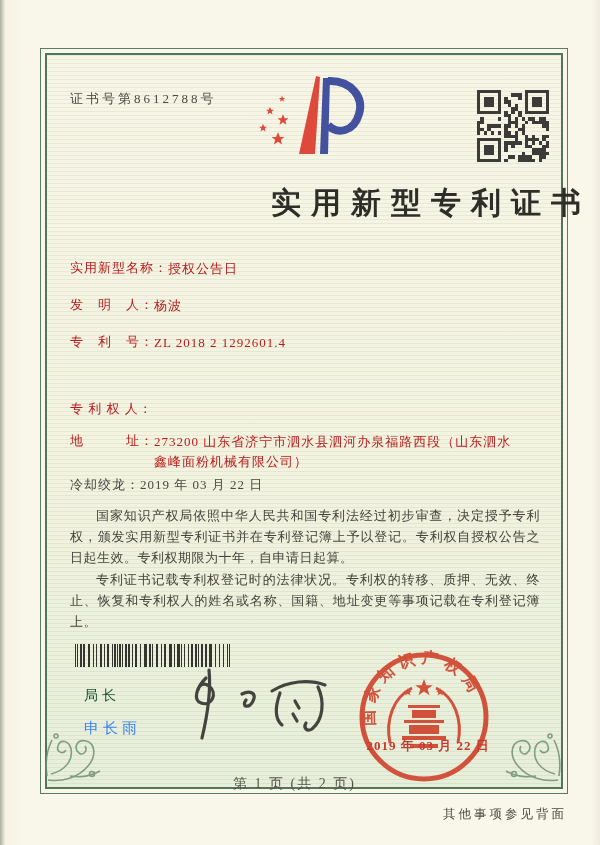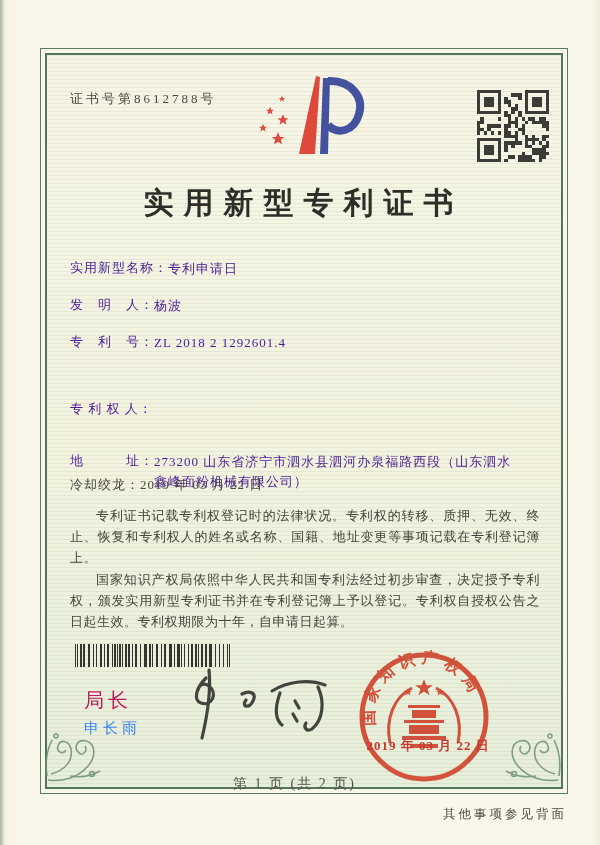--- a/index.html
+++ b/index.html
@@ -14,39 +14,39 @@
   
   .frame-outer{position:absolute;left:40px;top:48px;width:526px;height:744px;
     border:1px solid #5a7c63;}
   .frame-inner{position:absolute;left:4px;top:4px;right:4px;bottom:4px;
     border:2.5px solid #53755c;
     background:
       repeating-linear-gradient(to bottom, rgba(122,158,118,.13) 0 1px, rgba(122,158,118,0) 1px 4px),
       linear-gradient(to bottom,#f8f5e6 0%,#f3f3e0 55%,#e7eed9 100%);}
   
   .cert-no{position:absolute;left:70px;top:90px;font-size:13px;letter-spacing:3px;color:#4c4941;font-family:Liberation Serif, serif;}
-  .title{position:absolute;left:40px;top:183px;width:527px;text-align:center;
-    font-size:30px;font-weight:600;letter-spacing:10px;color:#2f2d28;}
-  .field-row{position:absolute;left:70px;width:472px;font-size:13px;color:#4c1d95;
+  .title{position:absolute;left:40px;top:183px;width:527px;text-align:right;
+    font-size:30px;font-weight:600;letter-spacing:10px;color:#2f2d28;padding-left:24px;}
+  .field-row{position:absolute;left:70px;width:472px;font-size:13px;color:#b91c1c;
     letter-spacing:1px;display:flex;align-items:flex-start;}
   .field-row .lbl{white-space:pre;flex:0 0 auto;}
   .field-row .val{display:inline-block;max-width:368px;line-height:20px;}
   .row-1{top:259px}.row-2{top:296px}.row-3{top:333px}.row-4{top:369px}
-  .row-5{top:400px}.row-6{top:452px}
+  .row-5{top:400px}.row-6{top:432px}
   .grant-row{position:absolute;left:70px;top:476px;width:472px;font-size:13px;
     color:#4b4841;letter-spacing:1px;}
   .grant-no{position:absolute;left:223px;top:0;}
   .paras{position:absolute;left:70px;top:505px;width:470px;font-size:13px;
     line-height:21px;color:#45433c;text-align:justify;letter-spacing:.5px;}
   .paras p{margin:0 0 1px 0;text-indent:2em;}
   
   .barcode{position:absolute;left:75px;top:644px;width:158px;height:23px;}
   .qr{position:absolute;left:477px;top:90px;width:72px;height:72px;}
   
-  .sig-title{position:absolute;left:84px;top:687px;font-size:20px;letter-spacing:4px;color:#be185d;
+  .sig-title{position:absolute;left:84px;top:687px;font-size:14px;letter-spacing:4px;color:#14532d;
     font-family:"Liberation Sans","DejaVu Sans",sans-serif;}
   .sig-name{position:absolute;left:84px;top:719px;font-size:15px;letter-spacing:4px;color:#3b82f6;
     font-family:"Liberation Sans","DejaVu Sans",sans-serif;}
   .signature{position:absolute;left:168px;top:662px;}
   
   .seal{position:absolute;left:352px;top:645px;}
   .seal-date{position:absolute;left:358px;top:737px;width:140px;text-align:center;
     font-size:13px;letter-spacing:1px;color:#c93a2e;font-weight:600;}
   
   .page-info{position:absolute;left:31px;top:775px;width:527px;text-align:center;
@@ -302,21 +302,21 @@
       <rect x="14" y="20" width="1" height="1" fill="#3c3b38"></rect>
       <rect x="15" y="20" width="1" height="1" fill="#3c3b38"></rect>
       <rect x="16" y="20" width="1" height="1" fill="#3c3b38"></rect>
       <rect x="18" y="20" width="1" height="1" fill="#3c3b38"></rect>
     </svg>
 
   <div class="title">实用新型专利证书</div>
 
   <div class="field-row row-1">
     <span class="lbl">实用新型名称：</span>
-    <span class="val">专利申请日</span>
+    <span class="val">授权公告日</span>
   </div>
   <div class="field-row row-2">
     <span class="lbl">发　明　人：</span>
     <span class="val">杨波</span>
   </div>
   <div class="field-row row-3">
     <span class="lbl">专　利　号：</span>
     <span class="val">ZL 2018 2 1292601.4</span>
   </div>
   <div class="field-row row-5">
@@ -325,22 +325,22 @@
   <div class="field-row row-6">
     <span class="lbl">地　　　址：</span>
     <span class="val">273200 山东省济宁市泗水县泗河办泉福路西段（山东泗水鑫峰面粉机械有限公司）</span>
   </div>
 
   <div class="grant-row">
     <span>冷却绞龙：</span><span>2019 年 03 月 22 日</span>
   </div>
 
   <div class="paras">
+    <p>国家知识产权局依照中华人民共和国专利法经过初步审查，决定授予专利权，颁发实用新型专利证书并在专利登记簿上予以登记。专利权自授权公告之日起生效。专利权期限为十年，自申请日起算。</p>
     <p>专利证书记载专利权登记时的法律状况。专利权的转移、质押、无效、终止、恢复和专利权人的姓名或名称、国籍、地址变更等事项记载在专利登记簿上。</p>
-    <p>国家知识产权局依照中华人民共和国专利法经过初步审查，决定授予专利权，颁发实用新型专利证书并在专利登记簿上予以登记。专利权自授权公告之日起生效。专利权期限为十年，自申请日起算。</p>
   </div>
 
   <svg class="barcode" viewBox="0 0 158 23" preserveAspectRatio="none" id="barcodeSvg">
       <rect x="0" y="0" width="1" height="23" fill="#35342f"></rect>
       <rect x="2" y="0" width="1" height="23" fill="#35342f"></rect>
       <rect x="5" y="0" width="2" height="23" fill="#35342f"></rect>
       <rect x="8" y="0" width="2" height="23" fill="#35342f"></rect>
       <rect x="13" y="0" width="2" height="23" fill="#35342f"></rect>
       <rect x="18" y="0" width="1" height="23" fill="#35342f"></rect>
       <rect x="21" y="0" width="1" height="23" fill="#35342f"></rect>

